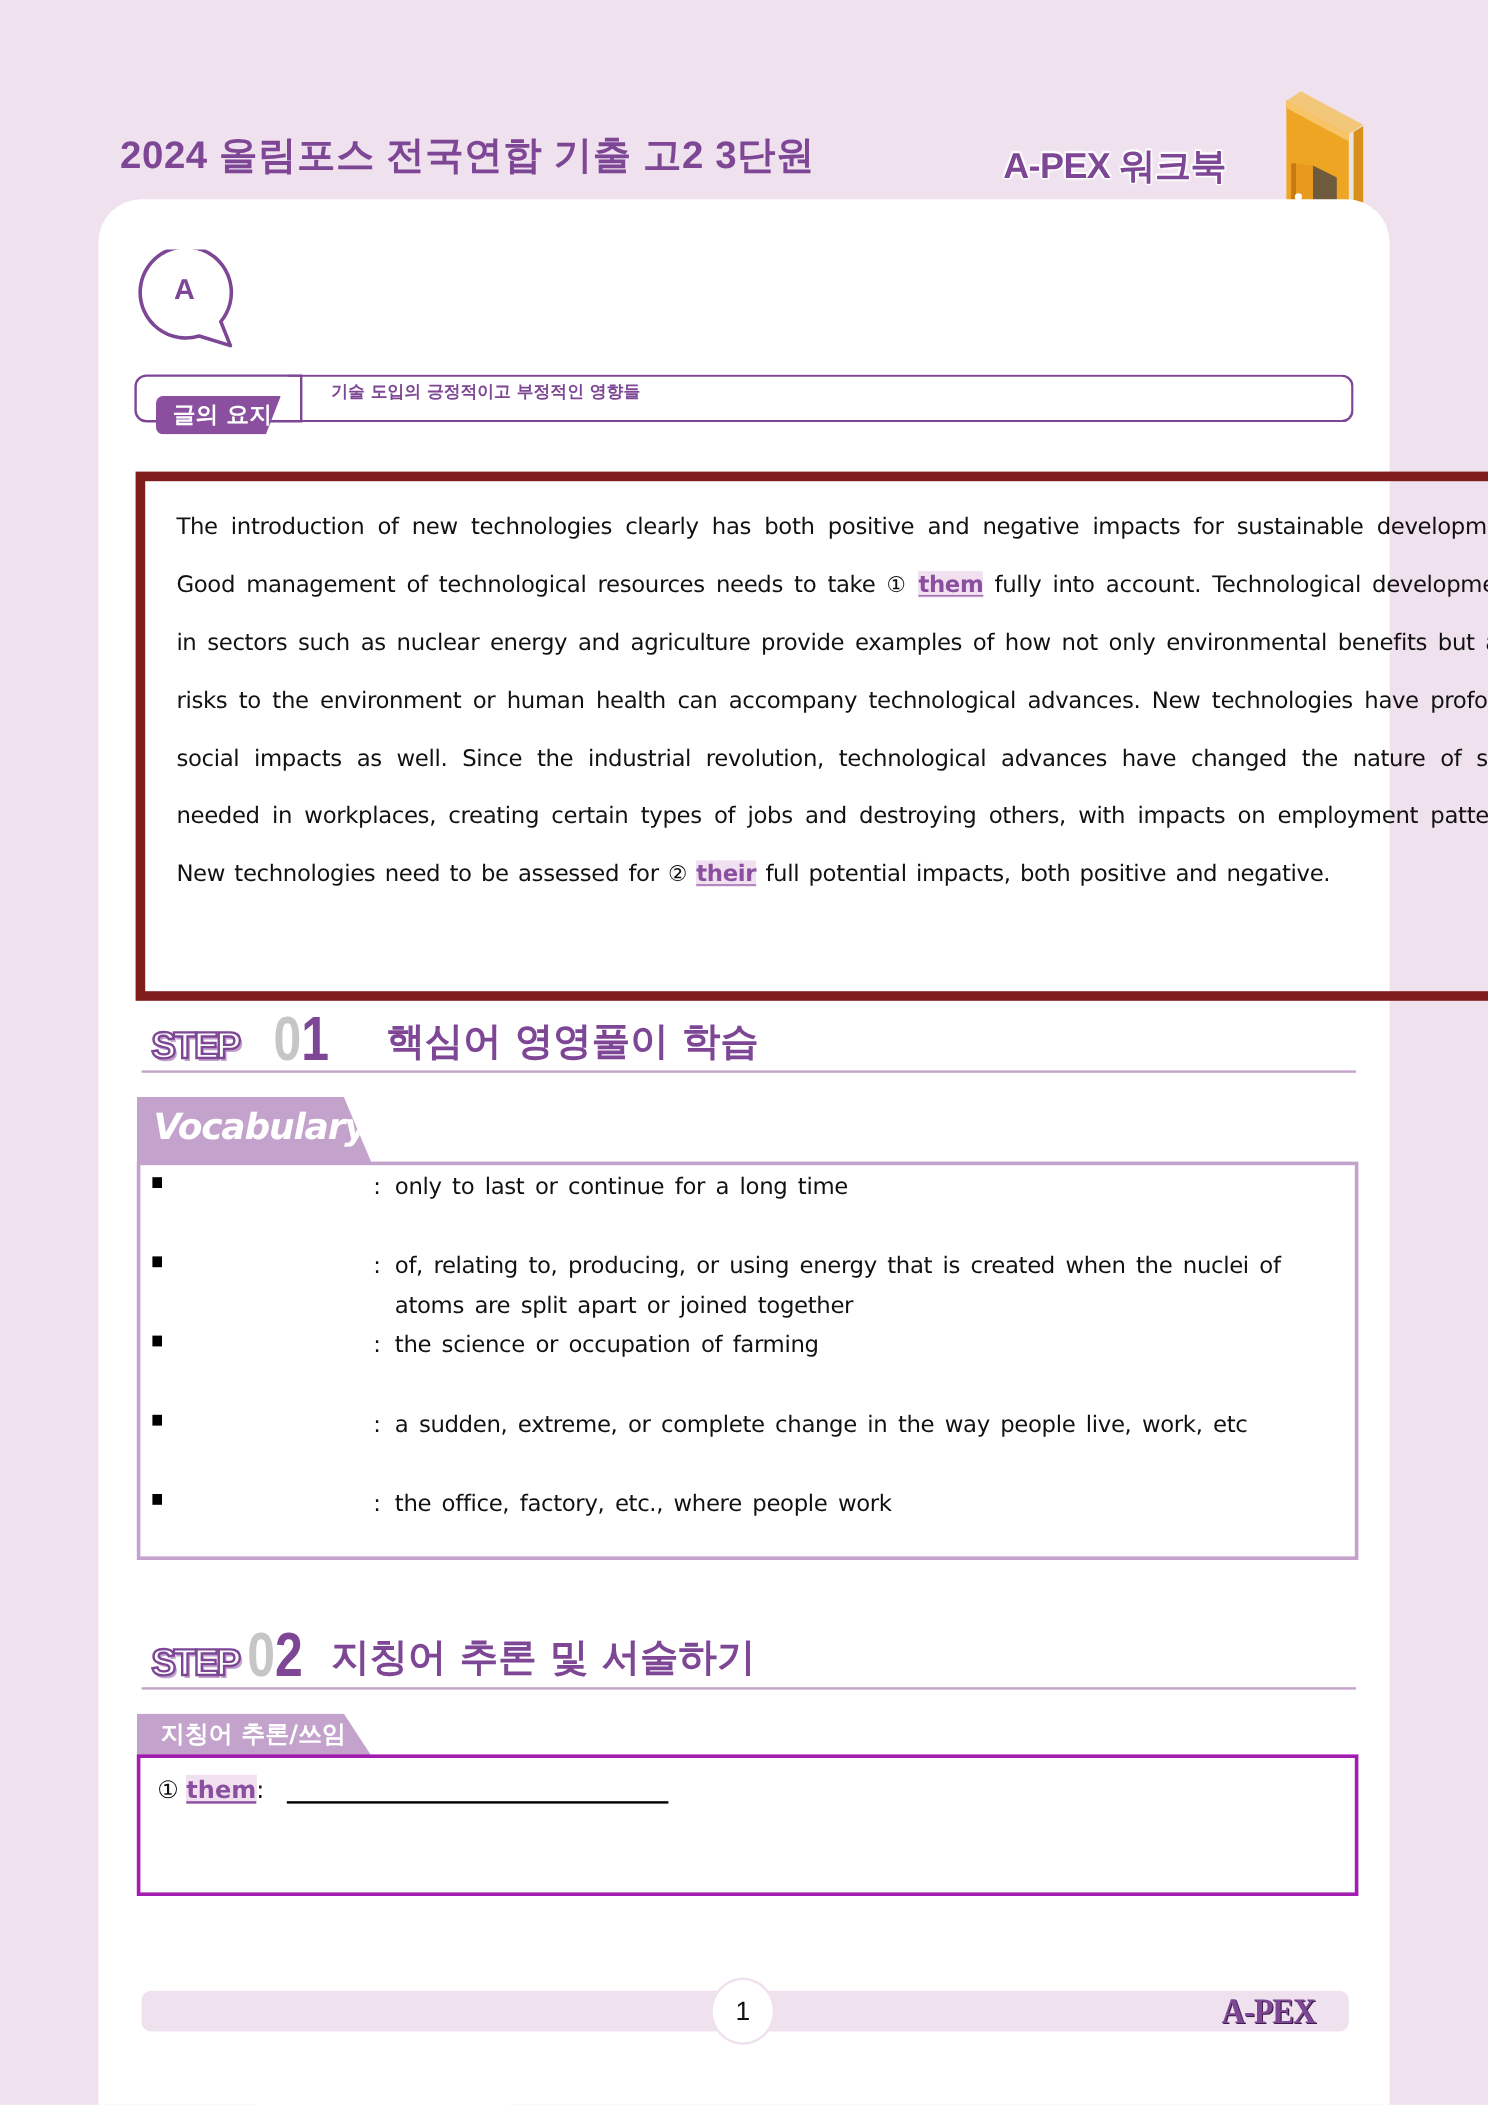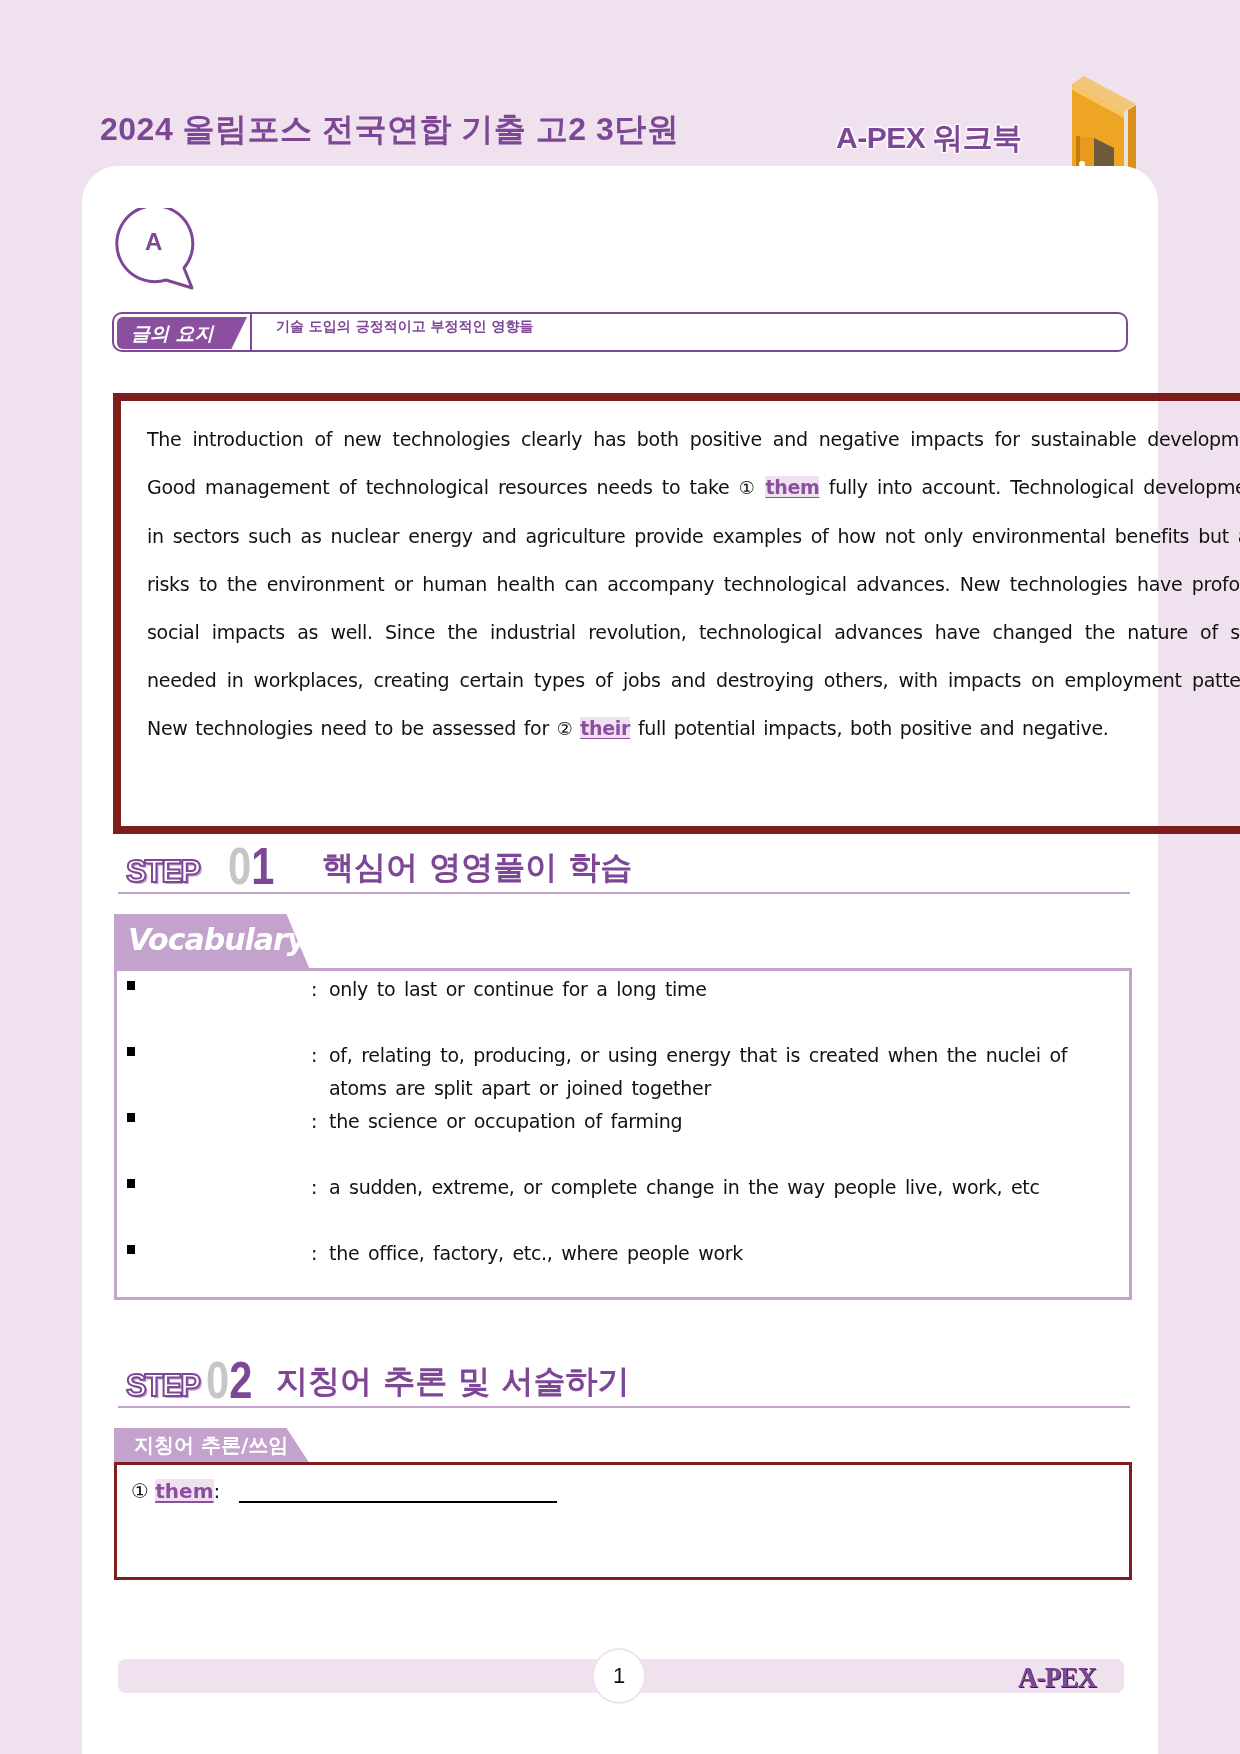--- a/index.html
+++ b/index.html
@@ -28,21 +28,21 @@
   .sheet {
     position: absolute; left: 82px; top: 166px; width: 1076px; height: 1620px;
     background: #ffffff; border-radius: 36px 36px 0 0;
   }
   .bubble { position: absolute; left: 110px; top: 208px; width: 90px; height: 86px; }
   .summary {
     position: absolute; left: 112px; top: 312px; width: 1016px; height: 40px;
   }
   .summary-tag {
     position: absolute; left: 0; top: 0; height: 40px; width: 140px;
-    border: 2px solid #7e4796; border-radius: 10px 0 0 10px; padding: 3px; font-style: italic;
+    border: 2px solid #7e4796; border-radius: 10px 0 0 10px; padding: 16px;
   }
   .summary-tag-inner {
     background: #8a4f9f; color: #fff; height: 32px; border-radius: 6px 0 0 6px;
     font-weight: bold; font-size: 19px; line-height: 32px; padding-left: 14px;
     clip-path: polygon(0 0, 100% 0, 88% 100%, 0 100%);
   }
   .summary-box {
     position: absolute; left: 128px; top: 0; right: 0; height: 40px;
     border: 2px solid #7e4796; border-left: none; border-radius: 0 10px 10px 0;
   }
@@ -90,21 +90,21 @@
   .vocab-bullet { position: absolute; left: 0; top: 8px; width: 8px; height: 9px; background: #000; }
   .vocab-def {
     position: absolute; left: 184px; right: 0; line-height: 33px;
     text-align: justify; word-spacing: 3px; letter-spacing: -0.3px;
   }
   .vocab-def .colon { display: inline-block; width: 18px; }
   .vocab-def .cont { padding-left: 18px; display: block; text-align: left; }
   .ref-tab { left: 114px; top: 1428px; width: 196px; height: 36px; font-weight: bold; font-size: 20px; padding: 4px 0 0 20px; }
   .ref-box {
     position: absolute; left: 114px; top: 1462px; width: 1018px; height: 118px;
-    border: 3px solid #7f1d1d;
+    border: 3px solid #a21caf;
   }
   .ref-item { position: absolute; top: 14px; font-size: 20px; }
   .ref-item .word { color: #8a4f9f; font-weight: bold; background: #f1e0f0; text-decoration: underline; text-underline-offset: 3px; }
   .ref-line { display: inline-block; border-bottom: 2px solid #000; vertical-align: bottom; margin-left: 12px; }
   .footer-bar {
     position: absolute; left: 118px; top: 1659px; width: 1006px; height: 34px;
     background: #efe1ee; border-radius: 8px;
   }
   .page-num {
     position: absolute; left: 592px; top: 1648px; width: 54px; height: 56px;

